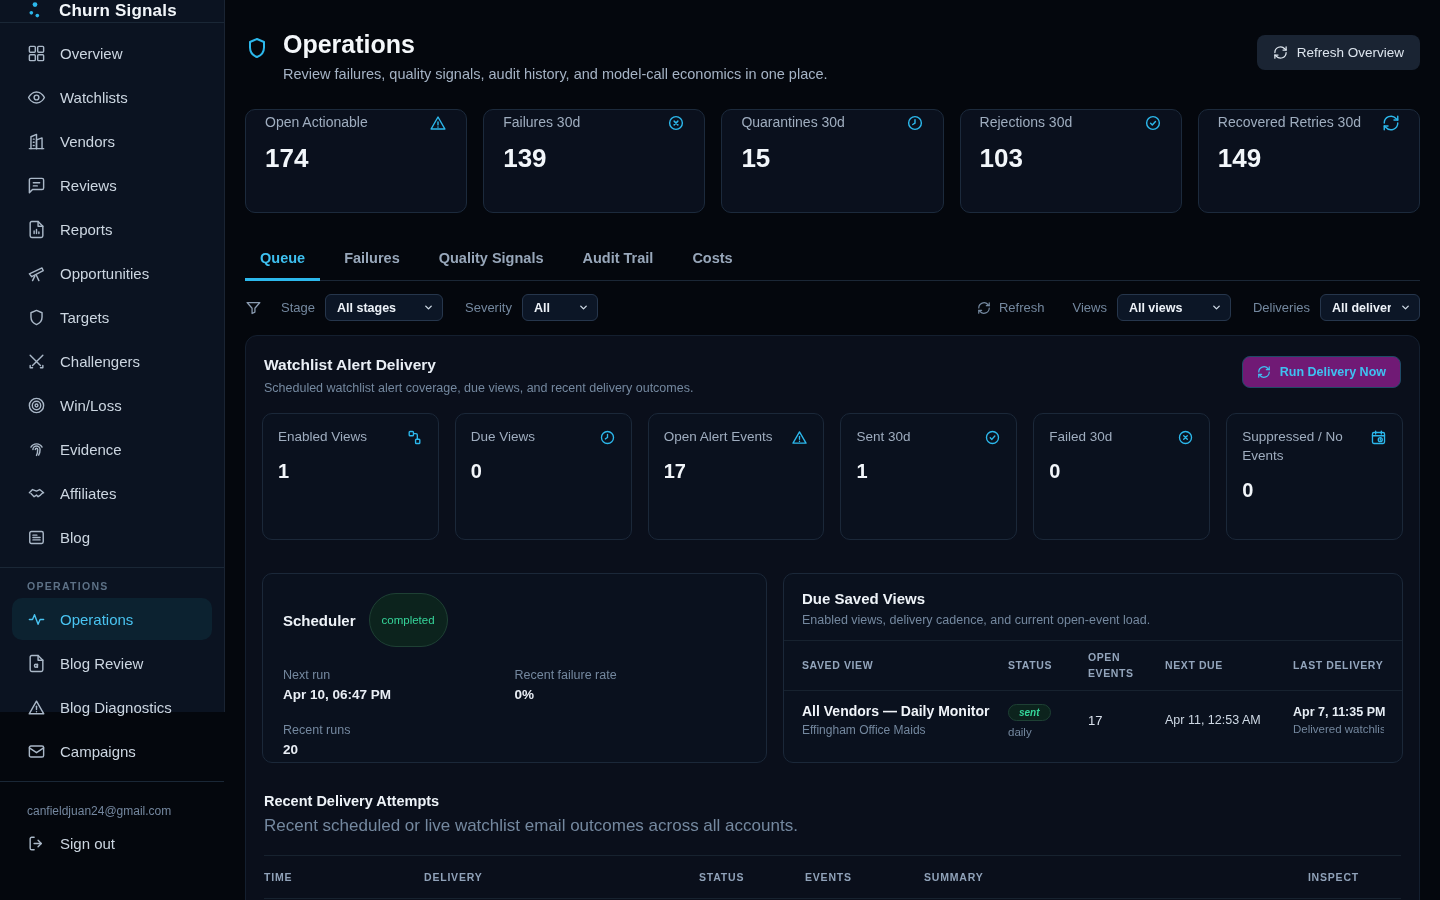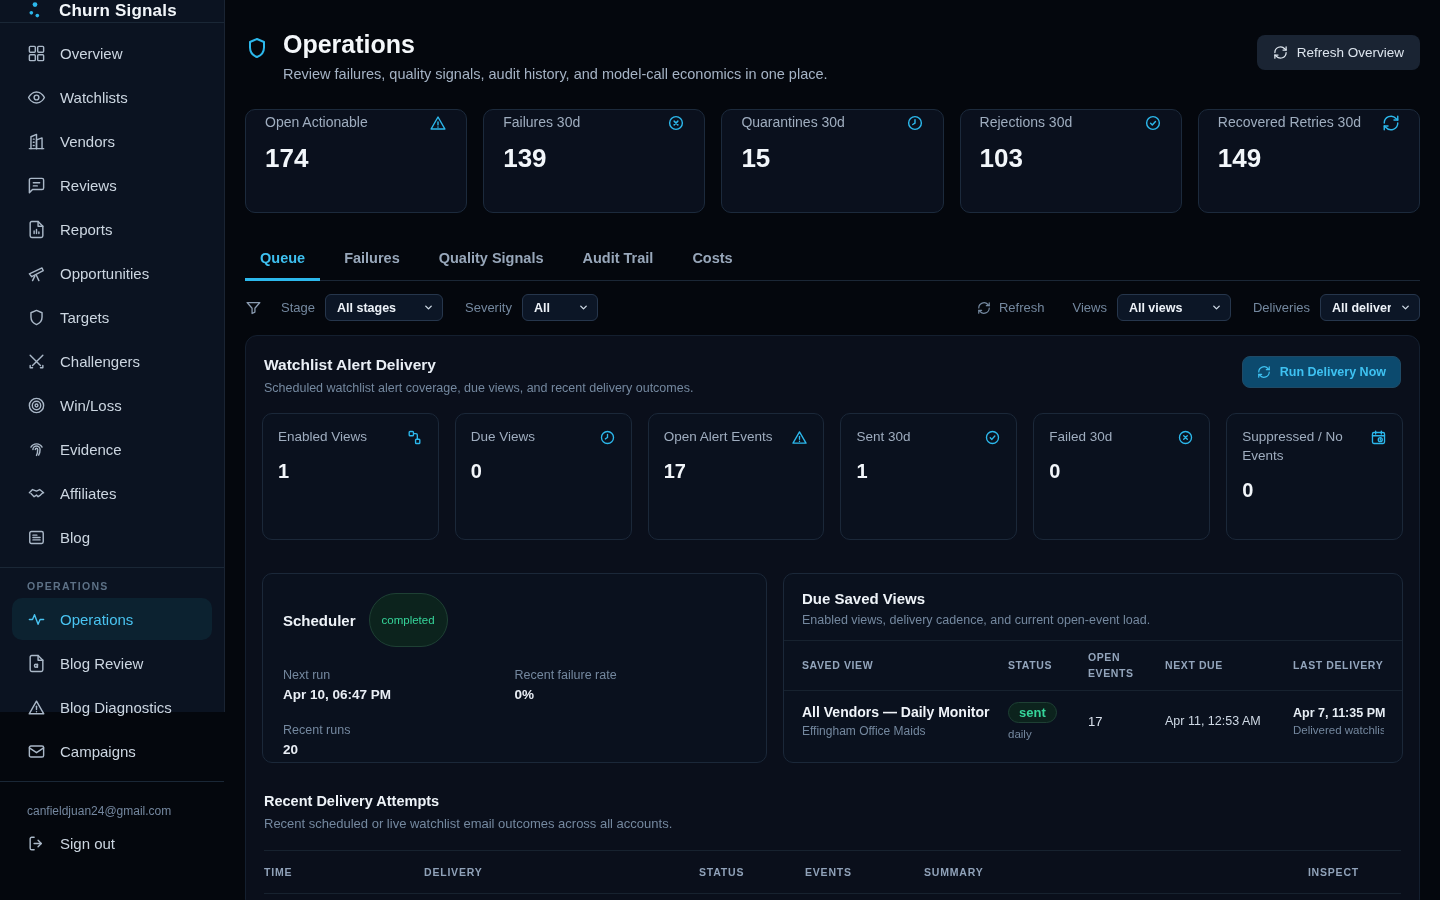--- a/index.html
+++ b/index.html
@@ -100,21 +100,21 @@
   
   .panel {
     margin-top:14px; background:#0a0f1b; border:1px solid #141f2f;
     border-radius:12px; padding:16px; 
   }
   .panel-header { display:flex; justify-content:space-between; align-items:flex-start; padding:4px 2px 16px; }
   .panel-title { font-size:15.5px; font-weight:800; color:#eaeff6; }
   .panel-subtitle { font-size:12.5px; color:#74889f; margin-top:7px; }
   .run-btn {
     display:flex; align-items:center; gap:9px;
-    background:#0c4a6e; border:1px solid #1f4a66; border-radius:8px;
+    background:#701a75; border:1px solid #1f4a66; border-radius:8px;
     padding:8px 14px; color:#3ec2f2; font-size:12.5px; font-weight:700;
     cursor:pointer; font-family:inherit;
   }
 
   .mini-row { display:grid; grid-template-columns:repeat(6,1fr); gap:16px; margin-top:2px; }
   .mini-card {
     background:#0a111e; border:1px solid #1b2839; border-radius:10px;
     padding:14px 15px; height:127px;
   }
   .mini-top { display:flex; justify-content:space-between; gap:8px; }
@@ -144,33 +144,33 @@
   }
   .dv-head { padding:16px 18px 13px; border-bottom:1px solid #17222f; }
   .dv-title { font-size:15px; font-weight:800; color:#eef3f8; }
   .dv-sub { font-size:12.5px; color:#74889f; margin-top:6px; }
   .dv-grid { display:grid; grid-template-columns:206px 80px 77px 128px 1fr; align-items:center; padding:0 18px; }
   .dv-cols { height:50px; border-bottom:1px solid #17222f; font-size:10.5px; font-weight:700; letter-spacing:.6px; color:#93a5bc; line-height:1.45; }
   .dv-row { padding-top:11px; padding-bottom:11px; }
   .dv-name { font-size:14px; font-weight:700; color:#f0f4f9; }
   .dv-account { font-size:12px; color:#74889f; margin-top:4px; }
   .sent-badge {
-    display:inline-block; font-size:13px; font-weight:700; color:#35d59a;
-    background:#0c231d; border:1px solid #1e4034; border-radius:999px; padding:2px 10px;
+    display:inline-block; font-size:10px; font-weight:700; color:#35d59a;
+    background:#0c231d; border:1px solid #1e4034; border-radius:999px; padding:2px 10px;font-style:italic;
   }
   .dv-cadence { font-size:11.5px; color:#74889f; margin-top:5px; }
   .dv-events { font-size:13px; color:#d9e1ec; }
   .dv-due { font-size:12.5px; color:#cfd9e5; }
   .dv-last { min-width:0; }
   .dv-last-time { font-size:12.5px; font-weight:700; color:#e6edf4; white-space:nowrap; }
   .dv-last-note { font-size:11.5px; color:#74889f; margin-top:4px; white-space:nowrap; overflow:hidden; }
 
   .attempts { margin-top:30px; padding:0 2px; }
   .attempts-title { font-size:14.5px; font-weight:800; color:#eef3f8; }
-  .attempts-sub { font-size:13px; color:#74889f; margin-top:7px; }
+  .attempts-sub { font-size:17px; color:#74889f; margin-top:7px; }
   .attempts-head {
     margin-top:19px; border-top:1px solid #17222f; border-bottom:1px solid #17222f;
     display:grid; grid-template-columns:160px 275px 106px 119px 1fr 96px;
     padding:15px 0; font-size:10.5px; font-weight:700; letter-spacing:.8px; color:#90a2b9;
   }
   .col-inspect { text-align:right; padding-right:42px; }
 </style>
 </head>
 <body>
 

